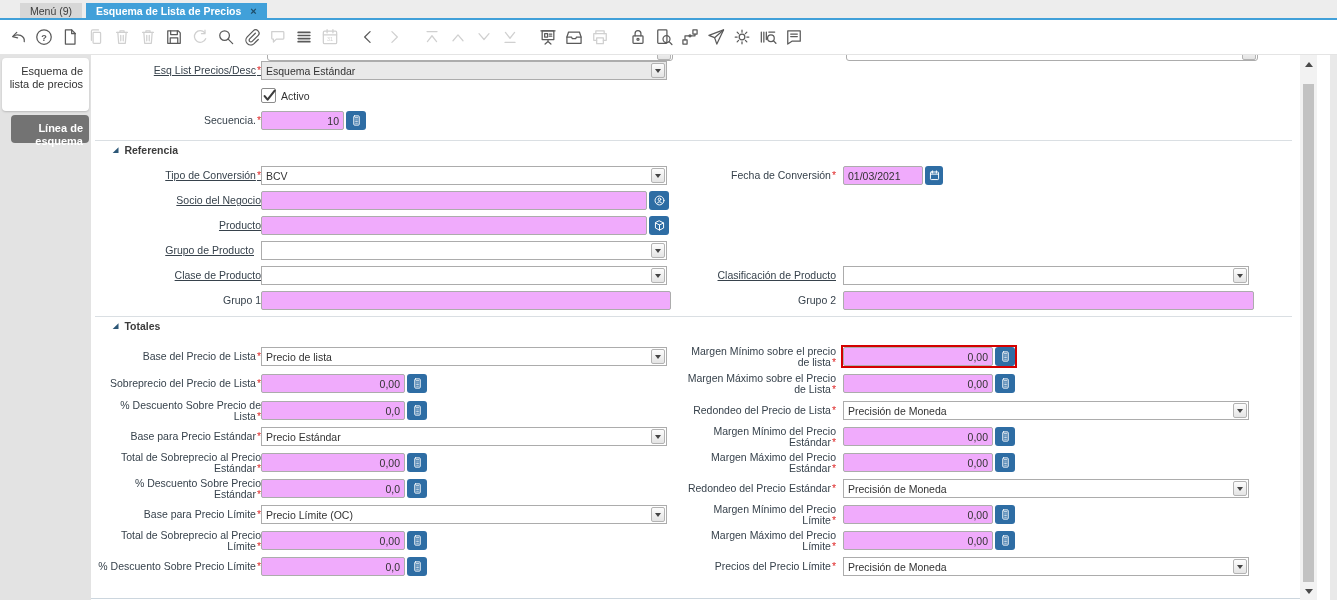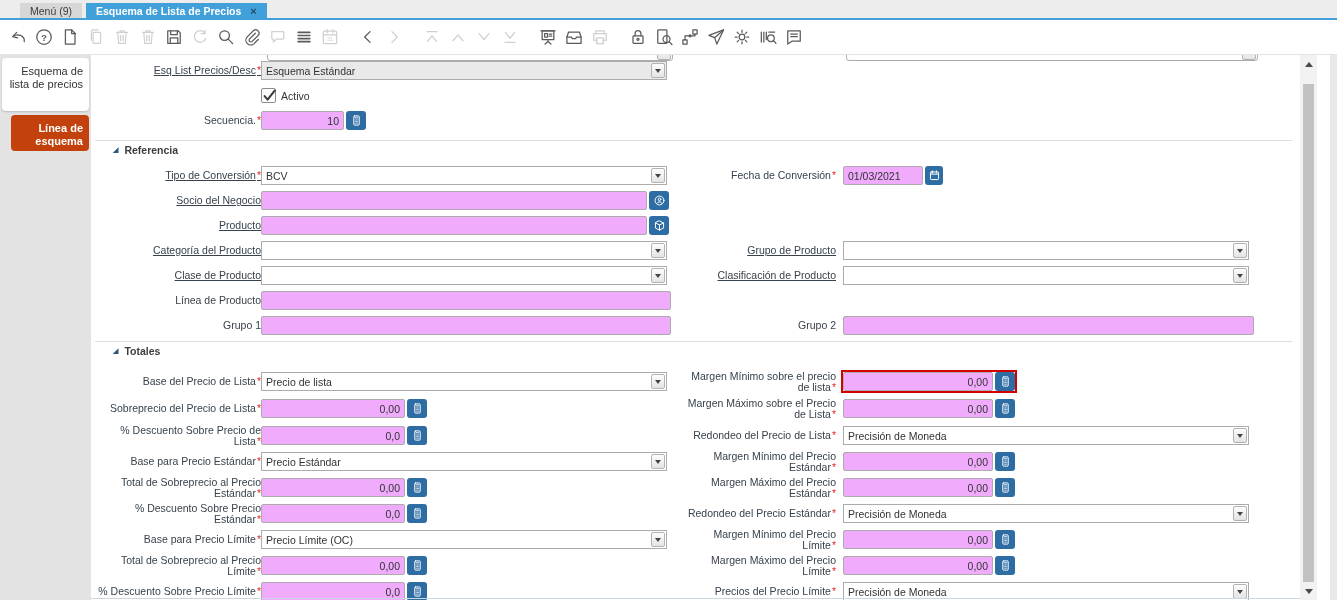--- a/index.html
+++ b/index.html
@@ -21,21 +21,21 @@
   .tbtn svg text{font-family:"Liberation Sans",sans-serif;font-size:11px;font-weight:bold;fill:#5a5a5a;stroke:none}
   .tbtn svg text.small{font-size:6.5px;font-weight:normal}
   .tbtn.dis svg{stroke:#d0d0d0}
   .tbtn.dis svg text{fill:#d0d0d0}
 
   
   .body{display:flex;height:546px}
   .sidebar{width:91px;background:#e3e3e3;flex-shrink:0}
   .side-tab{font-size:11px;line-height:13px;text-align:right;border-radius:4px;cursor:default}
   .side-tab.inactive{margin:3px 0 0 2px;width:87px;height:53px;background:#fff;color:#333;padding:7px 6px 0 2px;box-shadow:0 1px 2px rgba(0,0,0,.18)}
-  .side-tab.active{margin:4px 12px 0 11px;width:78px;height:36px;background:#c2410c;color:#fff;font-weight:bold;padding:7px 6px 0 2px}
+  .side-tab.active{margin:4px 12px 0 11px;width:78px;height:28px;background:#737373;color:#fff;font-weight:bold;padding:7px 6px 0 2px}
 
   .content{flex:1;background:#fff;position:relative;padding-top:6px;overflow:hidden;font-size:10.5px;color:#37424c}
 
   
   .row{display:flex;align-items:center;height:19px;margin-bottom:6px;padding-left:4px}
   .trow{height:21px;margin-bottom:5px}
   .mb6{margin-bottom:6px}
   .colL{display:flex;align-items:center;width:582px;height:100%;flex-shrink:0}
   .colR{display:flex;align-items:center;flex:1;height:100%}
   .lbl{width:166px;text-align:right;padding-right:0;line-height:10.5px;flex-shrink:0}
@@ -386,29 +386,20 @@
           <span class="bbtn">
               <svg viewBox="0 0 24 24">
                 <path d="M12 3.5l7.5 3.8v9.4L12 20.5l-7.5-3.8V7.3z"></path>
                 <path d="M4.5 7.3L12 11l7.5-3.7M12 11v9.5"></path>
               </svg>
             </span>
         </div>
       </div>
 
       <div class="row">
-        <div class="colL">
-          <span class="lbl link"><span>Categoría del Producto</span></span>
-          <div class="combo fC406">
-              <span class="val"></span>
-              <span class="dd">
-                <i></i>
-              </span>
-            </div>
-        </div>
         <div class="colR">
           <span class="lbl link"><span>Grupo de Producto</span></span>
           <div class="combo fCR406">
               <span class="val"></span>
               <span class="dd">
                 <i></i>
               </span>
             </div>
         </div>
       </div>
@@ -427,26 +418,20 @@
           <span class="lbl link"><span>Clasificación de Producto</span></span>
           <div class="combo fCR406">
               <span class="val"></span>
               <span class="dd">
                 <i></i>
               </span>
             </div>
         </div>
       </div>
 
-      <div class="row">
-        <div class="colL">
-          <span class="lbl"><span>Línea de Producto</span></span>
-          <input class="txt fT410" value="" style="">
-        </div>
-      </div>
 
       <div class="row">
         <div class="colL">
           <span class="lbl"><span>Grupo 1</span></span>
           <input class="txt fT410" value="" style="">
         </div>
         <div class="colR">
           <span class="lbl"><span>Grupo 2</span></span>
           <input class="txt fT411" value="" style="">
         </div>

